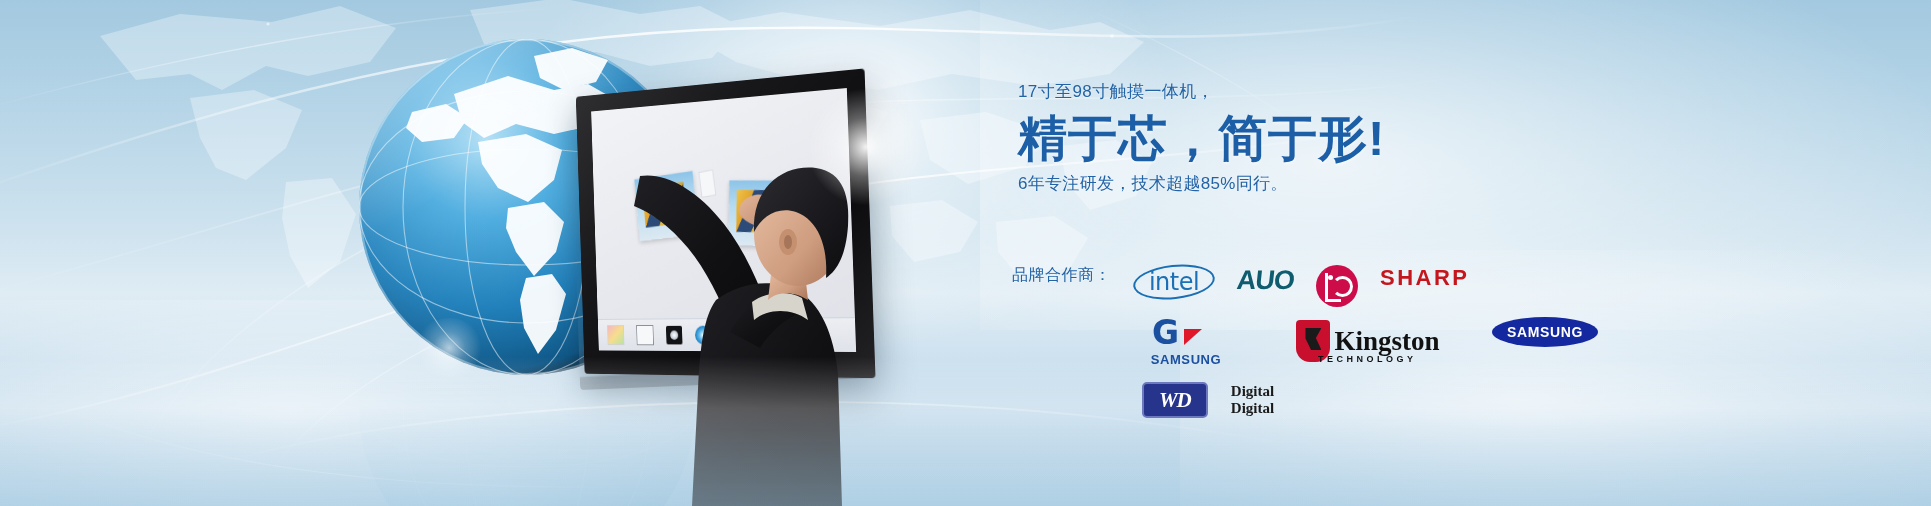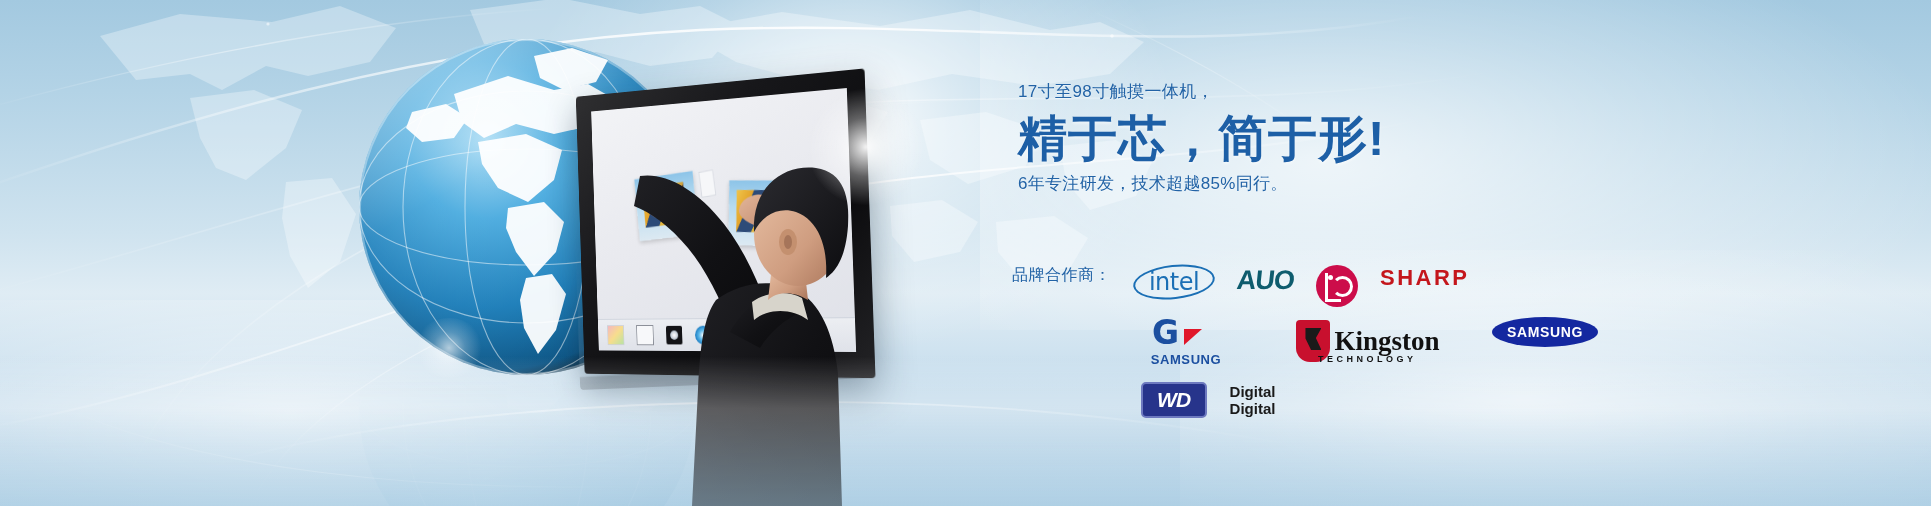--- a/index.html
+++ b/index.html
@@ -205,21 +205,21 @@
   }
   .k-word{color:#111;font-size:27px;font-weight:bold;font-family:"Liberation Serif",serif;line-height:1;}
   .k-sub{position:absolute;left:40px;bottom:1px;color:#111;font-size:9px;letter-spacing:3.5px;font-weight:bold;}
 
   .logo-samsung{
     width:106px;height:30px;border-radius:50%;background:#1428a0;
     color:#fff;font-size:14px;font-weight:bold;letter-spacing:.6px;
     display:flex;align-items:center;justify-content:center;
   }
 
-  .logo-wd{width:160px;height:46px;display:flex;align-items:center;gap:23px;}
+  .logo-wd{width:160px;height:46px;display:flex;align-items:center;gap:23px;font-family:Liberation Serif, serif;}
   .wd-badge{
     width:62px;height:32px;border-radius:5px;background:#27348b;border:2px solid #6d79bf;
     color:#fff;font-weight:bold;font-size:21px;font-style:italic;
     display:flex;align-items:center;justify-content:center;letter-spacing:-1px;
   }
   .wd-txt{color:#1a1a1a;font-weight:bold;font-size:15px;line-height:17px;}
 
   .shine{
     position:absolute;pointer-events:none;border-radius:50%;
     background:radial-gradient(circle,rgba(255,255,255,.95) 0%,rgba(255,255,255,.35) 35%,rgba(255,255,255,0) 70%);

